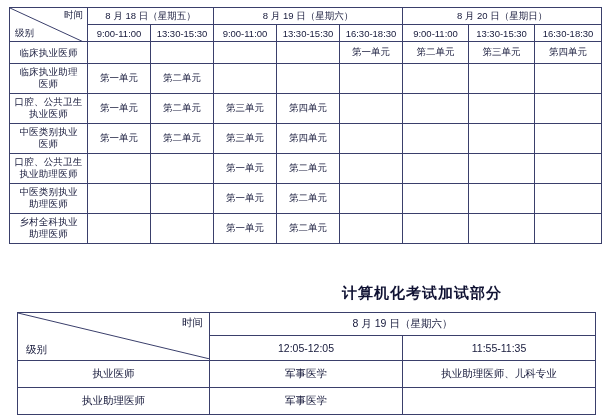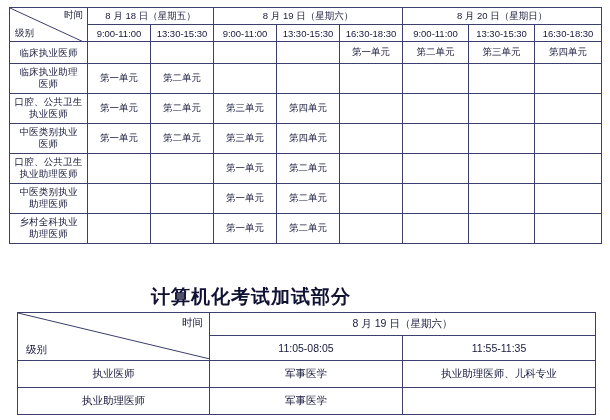--- a/index.html
+++ b/index.html
@@ -86,22 +86,22 @@
   }
   .r2 { height: 30px; font-family: Liberation Mono, monospace; }
   .r1 { height: 22px; }
 
   
   .section-title {
     position: absolute;
     left: 0;
     top: 284px;
     width: 502px;
-    text-align: center;
-    font-size: 19px;
+    text-align: right;
+    font-size: 15px;
     font-weight: bold;
     letter-spacing: 1px;
     color: #101233;
     font-family: "Liberation Serif", "DejaVu Serif", serif;
   }
 
   
   table.extra {
     border-collapse: collapse;
     table-layout: fixed;
@@ -289,21 +289,21 @@
             <svg width="192" height="46" viewBox="0 0 192 46" preserveAspectRatio="none">
               <line x1="0" y1="0" x2="192" y2="46" stroke="#3a3f6b" stroke-width="1"></line>
             </svg>
           </span>
           <span class="lbl-time">时间</span>
           <span class="lbl-level">级别</span>
         </td>
         <td class="hdr-date2" colspan="2">8 月 19 日（星期六）</td>
       </tr>
       <tr>
-        <td class="hdr-time2">11:05-08:05</td>
+        <td class="hdr-time2">12:05-12:05</td>
         <td class="hdr-time2">11:55-11:35</td>
       </tr>
       <tr>
         <td>执业医师</td>
         <td>军事医学</td>
         <td>执业助理医师、儿科专业</td>
       </tr>
       <tr>
         <td>执业助理医师</td>
         <td>军事医学</td>

